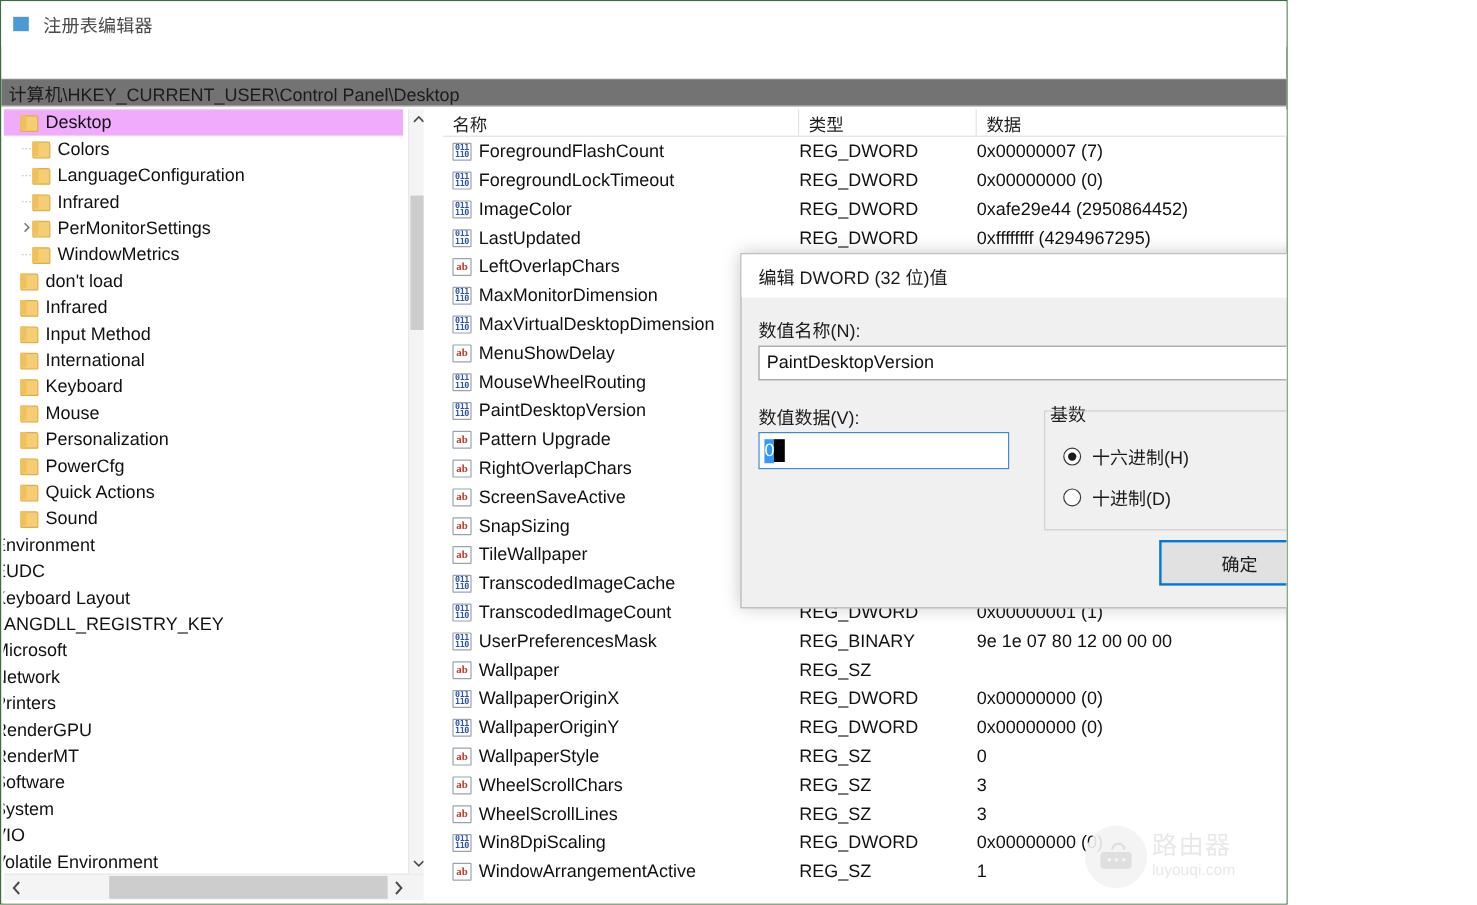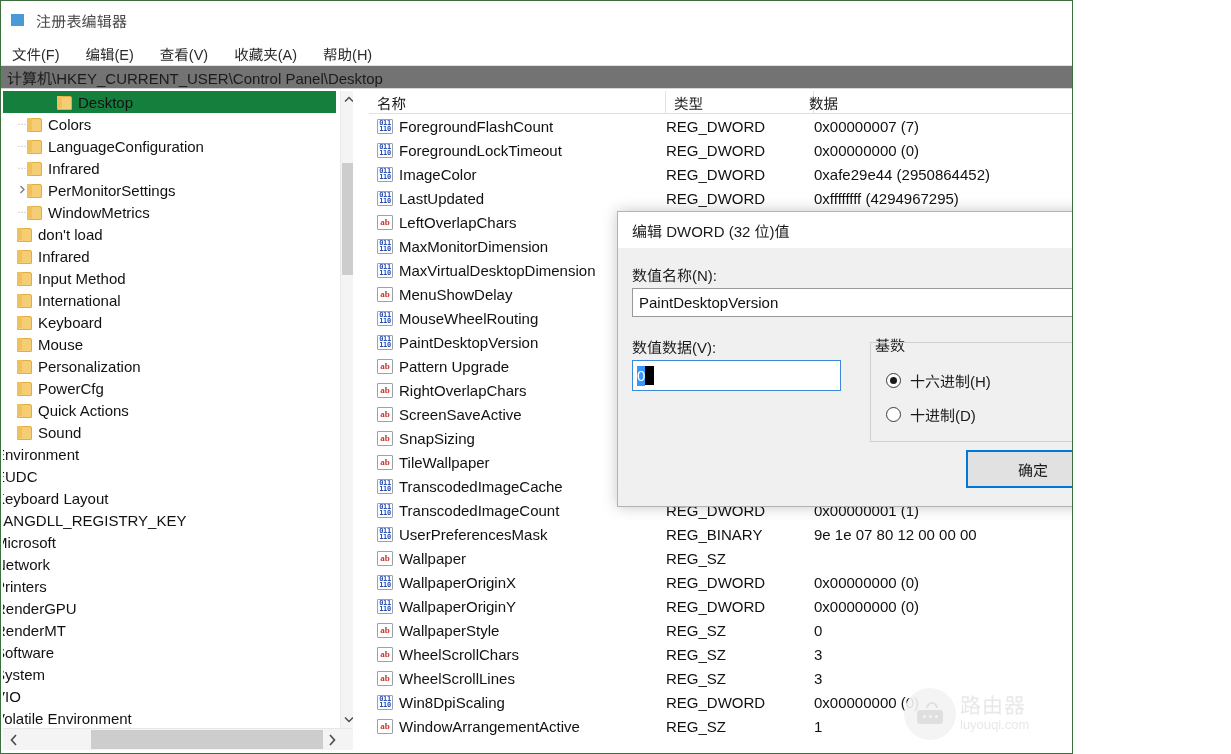--- a/index.html
+++ b/index.html
@@ -76,21 +76,21 @@
     overflow: hidden;
   }
   #tree-scroll-area {
     position: absolute; left: 0; top: 0; width: 333px; height: 637px;
     overflow: hidden;
   }
   .tree-row {
     height: 22px; display: flex; align-items: center; white-space: nowrap;
     font-size: 15px; color: #111;
   }
-  .tree-row.selected { background: #15803d; padding-left: 40px; }
+  .tree-row.selected { background: #f0abfc; }
   .tw-chev {
     width: 10px; flex: 0 0 auto; color: #6d6d6d; font-size: 9px; line-height: 1;
     text-align: center;
   }
   .folder-ico {
     width: 14px; height: 12px; flex: 0 0 auto; margin-right: 7px; position: relative;
   }
   .folder-ico::before {
     content: ""; position: absolute; left: 0; top: 0; width: 13px; height: 12px;
     background: #f5cd74; border: 1px solid #dfae44; border-radius: 1px 2px 1px 1px;
@@ -146,21 +146,21 @@
     position: relative; height: 23px; width: 861px;
     border-bottom: 1px solid #e0e0e0; background: #ffffff;
   }
   .hcell {
     position: absolute; top: 0; height: 22px; font-size: 14.5px; color: #1b1b1b;
     display: flex; align-items: center; padding-left: 8px;
     border-right: 1px solid #e3e3e3;
   }
   #hc-name { left: 0; width: 297px; }
   #hc-type { left: 297px; width: 148px; }
-  #hc-data { left: 432px; width: 389px; border-right: 0; }
+  #hc-data { left: 445px; width: 389px; border-right: 0; }
 
   #list-rows { position: absolute; left: 0; top: 23px; width: 827px; height: 639px; }
   .lrow {
     position: relative; height: 24px; width: 827px; white-space: nowrap;
   }
   .lname {
     position: absolute; left: 8px; top: 0; height: 24px;
     display: flex; align-items: center; font-size: 15px; color: #111;
   }
   .ltype {
@@ -326,27 +326,20 @@
       </div>
       <div class="winbtn">
         <svg width="14" height="14" viewBox="0 0 14 14">
             <line x1="1.5" y1="1.5" x2="12.5" y2="12.5" stroke="#8a8a8a" stroke-width="1.2"></line>
             <line x1="12.5" y1="1.5" x2="1.5" y2="12.5" stroke="#8a8a8a" stroke-width="1.2"></line>
           </svg>
       </div>
     </div>
   </div>
 
-  <div id="menubar">
-    <span class="menu-item">文件(F)</span>
-    <span class="menu-item">编辑(E)</span>
-    <span class="menu-item">查看(V)</span>
-    <span class="menu-item">收藏夹(A)</span>
-    <span class="menu-item">帮助(H)</span>
-  </div>
 
   <div id="addressbar">
     <span id="address-text">计算机\HKEY_CURRENT_USER\Control Panel\Desktop</span>
   </div>
 
   <div id="tree-panel">
     <div id="tree-scroll-area">
         <div class="tree-row selected">
           <span style="display: inline-block; flex: 0 0 auto; width: 4px;"></span>
           <span class="tw-chev"></span>

